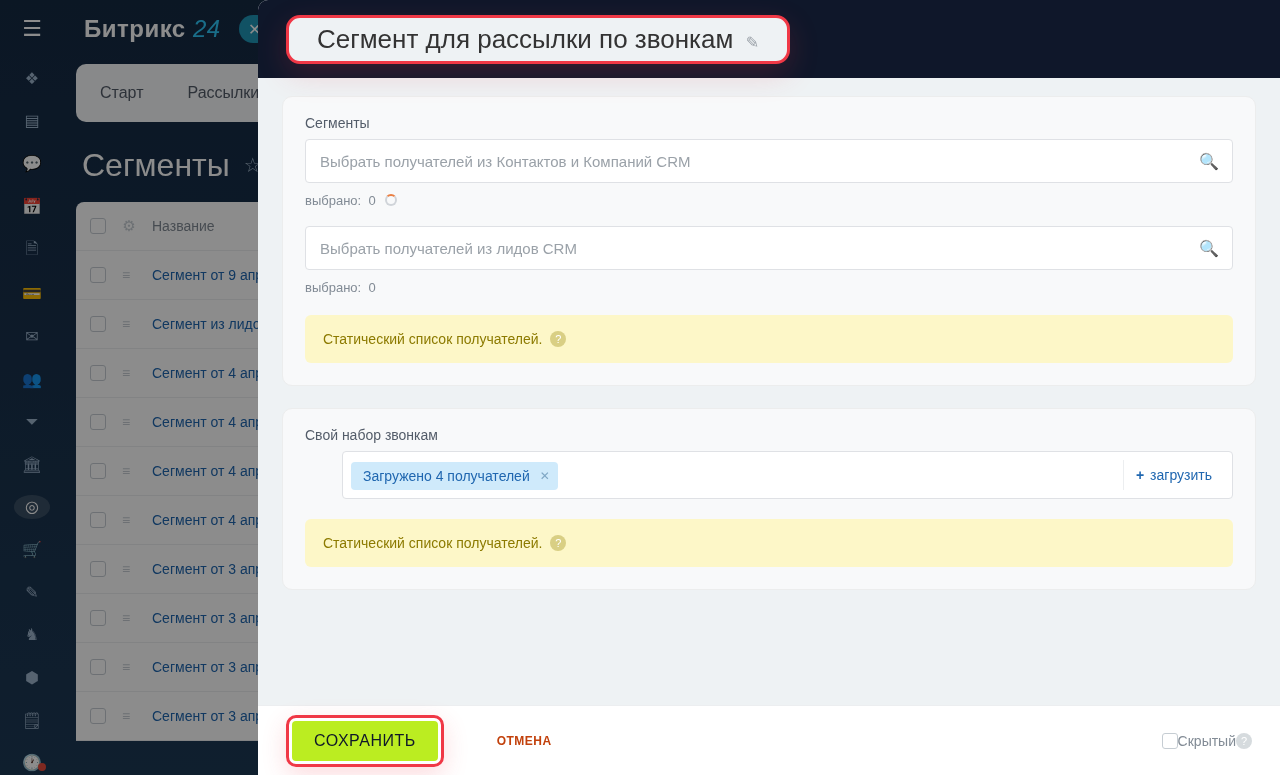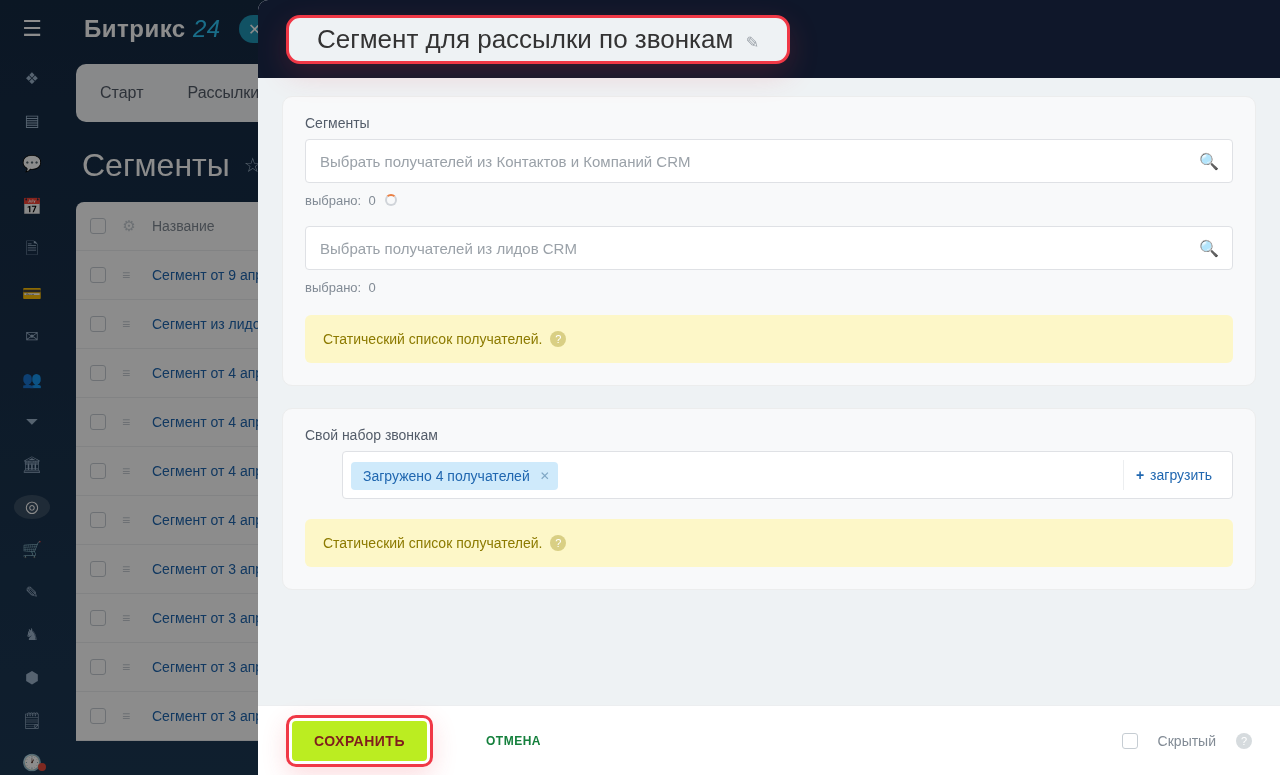--- a/index.html
+++ b/index.html
@@ -73,23 +73,23 @@
 
 .addr-row { display: flex; align-items: flex-end; border: 1px solid #dfe1e5; border-radius: 4px; background: #fff; height: 48px; padding: 8px 8px; margin-left: 37px; }
 .chip { background: #cfeafb; color: #2067b0; border-radius: 4px; padding: 6px 28px 6px 12px; font-size: 14px; position: relative; }
 .chip .x { position: absolute; right: 8px; top: 50%; transform: translateY(-50%); color: #7fa7c5; font-size: 12px; }
 .upload-box { margin-left: auto; display: flex; align-items: center; gap: 6px; color: #2067b0; font-size: 14px; padding: 0 12px; border-left: 1px solid #eceef0; height: 100%; }
 .plus-ic { color: #2067b0; font-weight: bold; }
 
 
 .panel-footer { height: 70px; background: #fff; border-top: 1px solid #eceef0; display: flex; align-items: center; padding: 0 28px; gap: 18px; }
 .save-highlight { border: 3px solid #f03846; border-radius: 10px; padding: 3px; box-shadow: 0 8px 24px rgba(240,56,70,.18); }
-.save-btn { background: #bbed21; border: none; border-radius: 4px; height: 40px; padding: 0 22px; color: #7f1d1d; font-weight: 700; font-size: 14px; letter-spacing: .5px; cursor: pointer; }
-.cancel-link { color: #15803d; font-size: 12px; font-weight: 700; letter-spacing: .5px; padding-left: 35px; }
-.footer-right { margin-left: auto; display: flex; align-items: center; gap: 20px; color: #828b95; font-size: 14px; }
+.save-btn { background: #bbed21; border: none; border-radius: 4px; height: 40px; padding: 0 22px; color: #0f172a; font-weight: 400; font-size: 16px; letter-spacing: .5px; cursor: pointer; }
+.cancel-link { color: #c2410c; font-size: 12px; font-weight: 700; letter-spacing: .5px; padding-left: 35px; }
+.footer-right { margin-left: auto; display: flex; align-items: center; gap: 0; color: #828b95; font-size: 14px; }
 </style>
 </head>
 <body>
 
 <div class="bg-page">
 
   <div class="rail">
     <div class="burger">☰</div>
     <div class="rail-icon">❖</div>
     <div class="rail-icon">▤</div>

